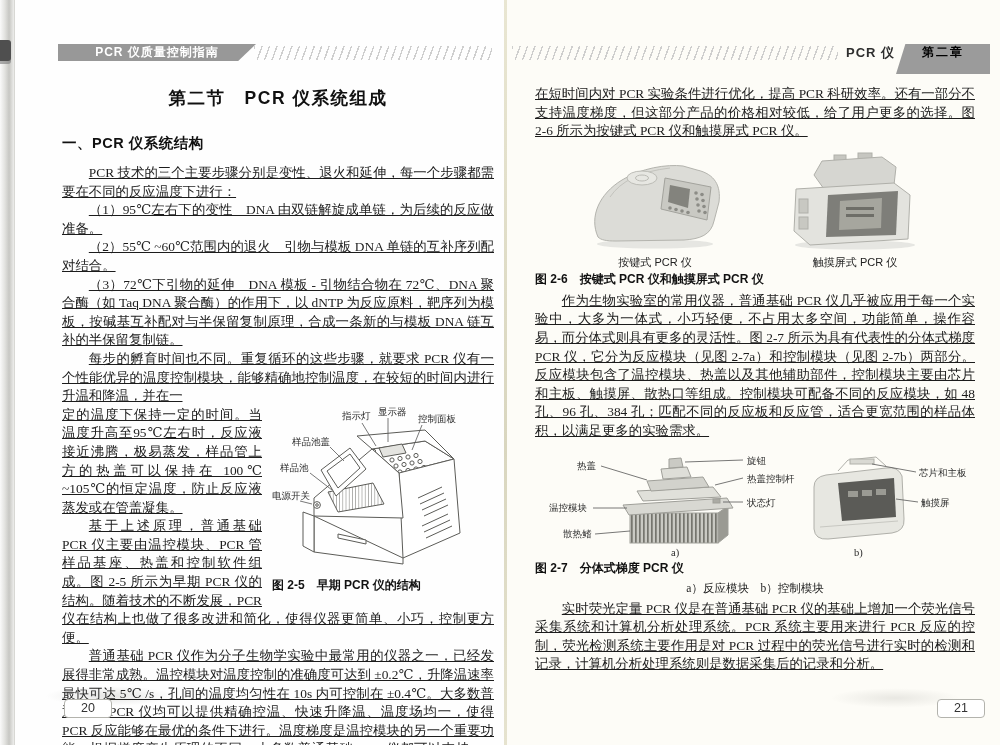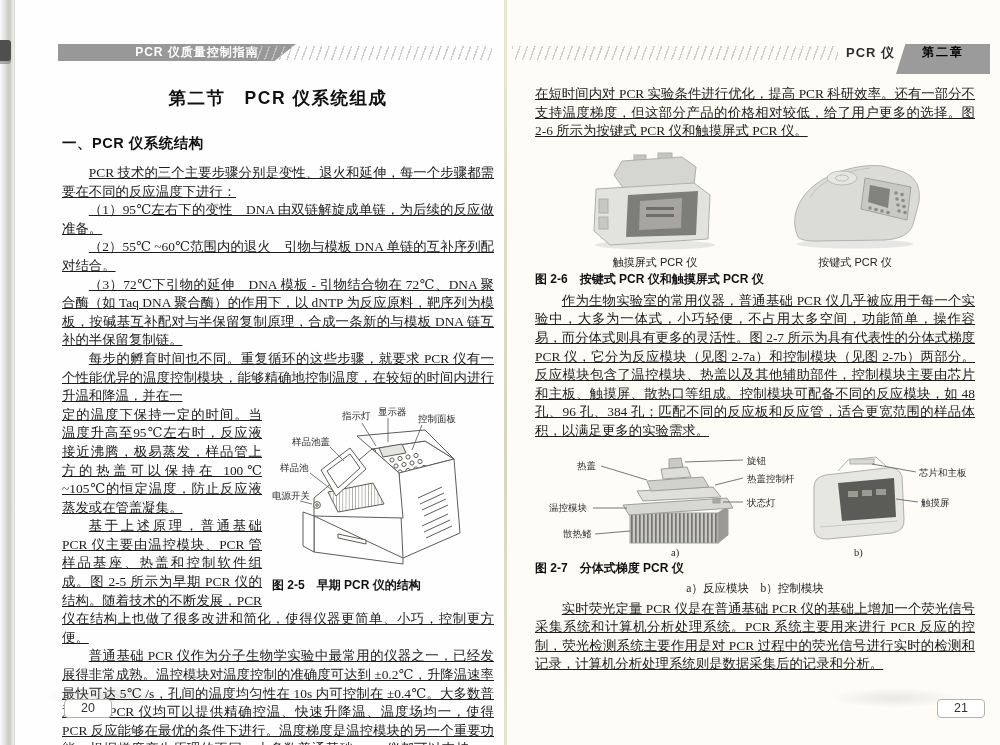--- a/index.html
+++ b/index.html
@@ -33,21 +33,20 @@
   .spine-nub{
     position:absolute;left:0;top:40px;width:11px;height:21px;
     background:#4f4f4f;border-radius:0 3px 3px 0;box-shadow:0 3px 0 rgba(120,120,120,.6);
   }
   .hdr-bar-left{
     position:absolute;left:58px;top:44px;width:198px;height:17px;
     background:#989898;color:#fff;
     font:bold 12px/17px "Liberation Sans","DejaVu Sans",sans-serif;
     text-align:center;letter-spacing:1px;
     clip-path:polygon(0 0,100% 0,91% 100%,0 100%);
-    padding-left:40px;
   }
   .hatch{
     position:absolute;top:46px;height:14px;
     background:repeating-linear-gradient(110deg,#c6c6c6 0 1.4px,transparent 1.4px 7px);
     opacity:.85;
   }
   .hatch.left{left:254px;width:238px;}
   .hatch.right{left:512px;width:326px;}
   .hdr-pcr-label{
     position:absolute;left:846px;top:44px;height:17px;
@@ -222,38 +221,20 @@
   <p class="body-par">定的温度下保持一定的时间。当温度升高至95℃左右时，反应液接近沸腾，极易蒸发，样品管上方的热盖可以保持在 100℃ ~105℃的恒定温度，防止反应液蒸发或在管盖凝集。</p>
   <p class="body-par indent">基于上述原理，普通基础 PCR 仪主要由温控模块、PCR 管样品基座、热盖和控制软件组成。图 2-5 所示为早期 PCR 仪的结构。随着技术的不断发展，PCR 仪在结构上也做了很多改进和简化，使得仪器更简单、小巧，控制更方便。</p>
   <p class="body-par indent" style="clear:none;">普通基础 PCR 仪作为分子生物学实验中最常用的仪器之一，已经发展得非常成熟。温控模块对温度控制的准确度可达到 ±0.2℃，升降温速率最快可达 5℃ /s，孔间的温度均匀性在 10s 内可控制在 ±0.4℃。大多数普通基础 PCR 仪均可以提供精确控温、快速升降温、温度场均一，使得 PCR 反应能够在最优的条件下进行。温度梯度是温控模块的另一个重要功能，根据梯度产生原理的不同，大多数普通基础 PCR 仪都可以支持 2~8 个温度梯度，少数还支持 2-D 的温度梯度，即行和列都可以设置温度梯度。因此可以在一次实验中对不同的样品设置不同的退火温度，从而可</p>
 </div>
 
 <div class="page-right">
   <p class="body-par">在短时间内对 PCR 实验条件进行优化，提高 PCR 科研效率。还有一部分不支持温度梯度，但这部分产品的价格相对较低，给了用户更多的选择。图 2-6 所示为按键式 PCR 仪和触摸屏式 PCR 仪。</p>
 
   <div class="figure-block">
     <div class="fig26-row">
-      <div class="fig-item">
-        <svg width="170" height="104" viewBox="0 0 170 104">
-          <ellipse cx="85" cy="98" rx="60" ry="4.5" fill="#e6e6e2"></ellipse>
-          <g stroke="#b0b0aa" stroke-width="1">
-            <rect x="64" y="8" width="12" height="7" fill="#c6c6c0"></rect>
-            <rect x="88" y="6" width="14" height="8" fill="#c6c6c0"></rect>
-            <polygon points="52,14 112,10 126,20 124,38 54,42 44,28" fill="#d6d6d1"></polygon>
-            <polygon points="26,42 124,36 140,48 138,92 40,98 24,84" fill="#e3e3de"></polygon>
-            <rect x="29" y="52" width="9" height="14" fill="#c8c8c2"></rect>
-            <rect x="29" y="70" width="9" height="12" fill="#c8c8c2"></rect>
-          </g>
-          <polygon points="58,48 128,44 126,88 56,90" fill="#7e7e79"></polygon>
-          <polygon points="70,54 112,51 111,81 69,83" fill="#a6a69e"></polygon>
-          <rect x="76" y="60" width="28" height="3" fill="#6e6e68"></rect>
-          <rect x="76" y="67" width="28" height="3" fill="#6e6e68"></rect>
-        </svg>
-        <div class="fig-item-label">触摸屏式 PCR 仪</div>
-      </div>
       <div class="fig-item">
         <svg width="170" height="104" viewBox="0 0 170 104">
           <ellipse cx="85" cy="97" rx="58" ry="4.5" fill="#e6e6e2"></ellipse>
           <path d="M28,90 C19,70 29,47 52,33 C71,21 97,17 113,19 L127,23 C145,27 151,39 149,55 L144,74 C141,88 130,92 114,93 L46,94 C36,94 31,93 28,90 Z" fill="#dcdcd7" stroke="#b4b4ae" stroke-width="1"></path>
           <path d="M40,50 Q56,26 100,21" fill="none" stroke="#c3c3bd" stroke-width="1"></path>
           <ellipse cx="72" cy="31" rx="15" ry="7" fill="#e7e7e2" stroke="#bcbcb6"></ellipse>
           <ellipse cx="72" cy="31" rx="6.5" ry="3" fill="none" stroke="#bcbcb6"></ellipse>
           <polygon points="95,31 141,40 137,73 91,62" fill="#c9c9c3" stroke="#a3a39d"></polygon>
           <polygon points="100,38 120,42 118,61 98,55" fill="#83837d"></polygon>
           <g fill="#8c8c86">
@@ -266,20 +247,38 @@
               <circle cx="129" cy="64" r="1.8"></circle>
               <circle cx="135" cy="65.5" r="1.8"></circle>
             <circle cx="100" cy="61" r="1.8"></circle>
               <circle cx="106" cy="62.5" r="1.8"></circle>
               <circle cx="112" cy="64" r="1.8"></circle>
               <circle cx="118" cy="65.5" r="1.8"></circle>
           </g>
         </svg>
         <div class="fig-item-label">按键式 PCR 仪</div>
       </div>
+      <div class="fig-item">
+        <svg width="170" height="104" viewBox="0 0 170 104">
+          <ellipse cx="85" cy="98" rx="60" ry="4.5" fill="#e6e6e2"></ellipse>
+          <g stroke="#b0b0aa" stroke-width="1">
+            <rect x="64" y="8" width="12" height="7" fill="#c6c6c0"></rect>
+            <rect x="88" y="6" width="14" height="8" fill="#c6c6c0"></rect>
+            <polygon points="52,14 112,10 126,20 124,38 54,42 44,28" fill="#d6d6d1"></polygon>
+            <polygon points="26,42 124,36 140,48 138,92 40,98 24,84" fill="#e3e3de"></polygon>
+            <rect x="29" y="52" width="9" height="14" fill="#c8c8c2"></rect>
+            <rect x="29" y="70" width="9" height="12" fill="#c8c8c2"></rect>
+          </g>
+          <polygon points="58,48 128,44 126,88 56,90" fill="#7e7e79"></polygon>
+          <polygon points="70,54 112,51 111,81 69,83" fill="#a6a69e"></polygon>
+          <rect x="76" y="60" width="28" height="3" fill="#6e6e68"></rect>
+          <rect x="76" y="67" width="28" height="3" fill="#6e6e68"></rect>
+        </svg>
+        <div class="fig-item-label">触摸屏式 PCR 仪</div>
+      </div>
     </div>
     <div class="fig-caption">图 2-6　按键式 PCR 仪和触摸屏式 PCR 仪</div>
   </div>
 
   <p class="body-par indent">作为生物实验室的常用仪器，普通基础 PCR 仪几乎被应用于每一个实验中，大多为一体式，小巧轻便，不占用太多空间，功能简单，操作容易，而分体式则具有更多的灵活性。图 2-7 所示为具有代表性的分体式梯度 PCR 仪，它分为反应模块（见图 2-7a）和控制模块（见图 2-7b）两部分。反应模块包含了温控模块、热盖以及其他辅助部件，控制模块主要由芯片和主板、触摸屏、散热口等组成。控制模块可配备不同的反应模块，如 48 孔、96 孔、384 孔；匹配不同的反应板和反应管，适合更宽范围的样品体积，以满足更多的实验需求。</p>
 
   <div class="figure-block">
     <div class="fig27-row">
       <svg width="265" height="112" viewBox="0 0 265 112">
         <defs>

